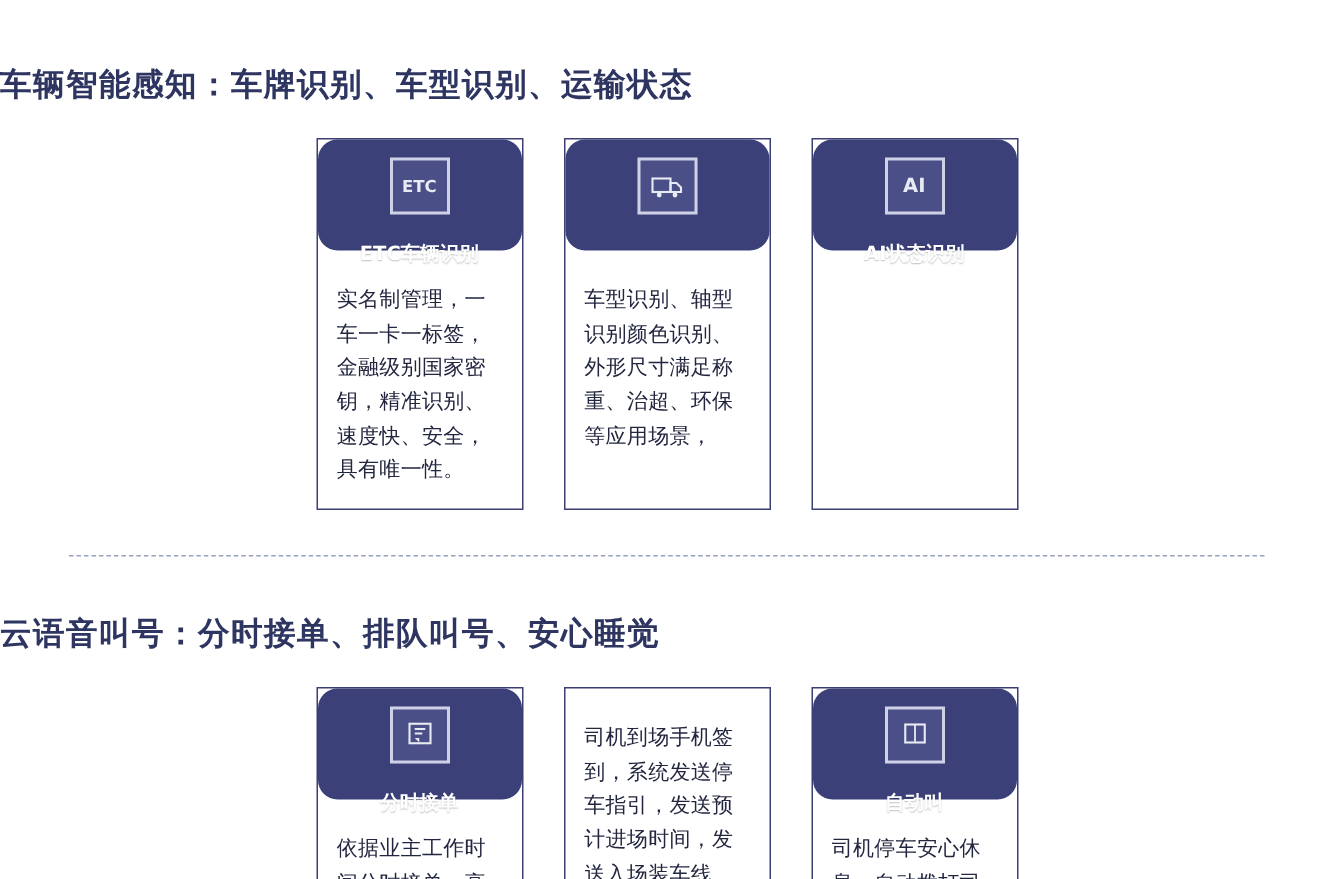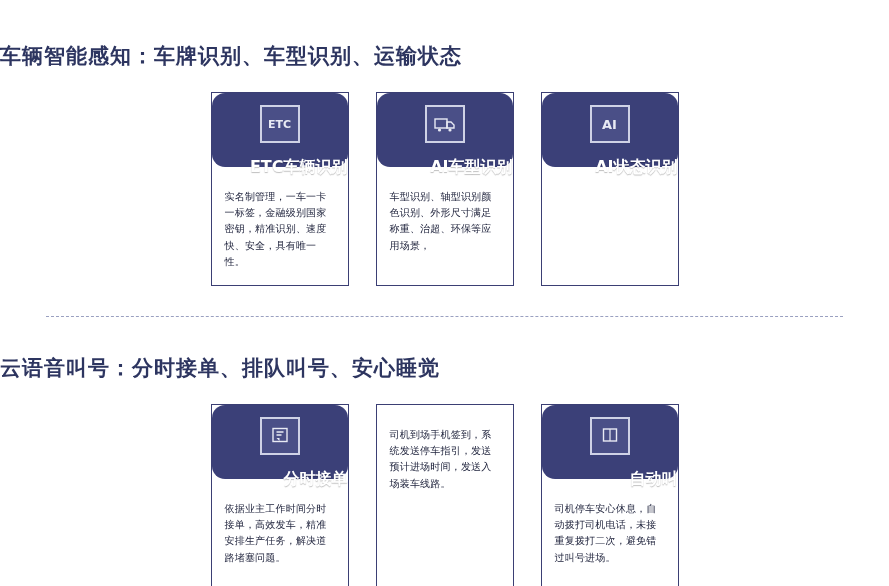--- a/index.html
+++ b/index.html
@@ -76,29 +76,29 @@
   }
   .glyph-box.small-text {
     font-size: 11px;
   }
   .glyph-box svg { display: block; }
   .card-title {
     position: absolute;
     left: 0;
     right: 0;
     bottom: -11px;
-    text-align: right;
+    text-align: center;
     color: #ffffff;
-    font-size: 16px;
+    font-size: 13px;
     font-weight: bold;
     text-shadow: 0 1px 1px rgba(0,0,0,0.25);
   }
   .card-body {
     padding: 22px 11px 14px 13px;
-    font-size: 10px;
+    font-size: 14px;
     line-height: 1.62;
     color: #22263f;
     letter-spacing: 0.2px;
     min-height: 118px;
     box-sizing: border-box;
   }
   .section-2 .card-body {
     min-height: 112px;
   }
   .divider {
@@ -127,21 +127,20 @@
       <div class="card">
         <div class="card-head">
           <div class="glyph-box">
             <svg width="22" height="18" viewBox="0 0 22 18" aria-hidden="true">
               <rect x="1" y="4" width="12" height="9" fill="none" stroke="#e8eaf4" stroke-width="1.4"></rect>
               <path d="M13 7h4l3 3v3h-7z" fill="none" stroke="#e8eaf4" stroke-width="1.4"></path>
               <circle cx="5.5" cy="15" r="1.6" fill="#e8eaf4"></circle>
               <circle cx="16" cy="15" r="1.6" fill="#e8eaf4"></circle>
             </svg>
           </div>
-          <div class="card-title">AI车型识别</div>
         </div>
         <div class="card-body">车型识别、轴型识别颜色识别、外形尺寸满足称重、治超、环保等应用场景，</div>
       </div>
 
       <div class="card">
         <div class="card-head">
           <div class="glyph-box">AI</div>
           <div class="card-title">AI状态识别</div>
         </div>
       </div>

